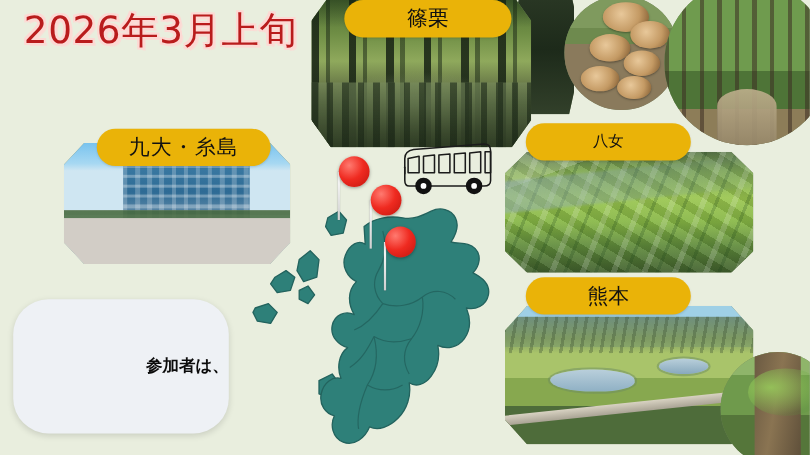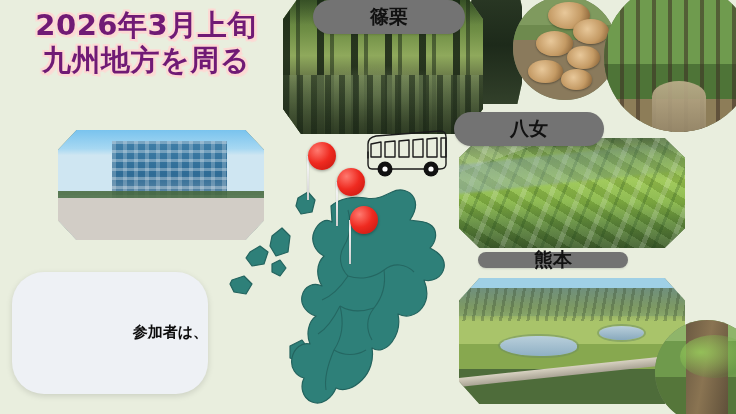--- a/index.html
+++ b/index.html
@@ -156,37 +156,37 @@
   }
   
   .ph-dark{
     background:linear-gradient(to bottom,#2c3a26,#1d2a1a 50%,#32402a);
   }
 
   
   .title{
     position:absolute;left:6px;top:8px;width:280px;
     text-align:center;line-height:1.22;
-    font-weight:bold;font-size:29px;letter-spacing:.5px;
-    color:#701a75;
+    font-weight:normal;font-size:34px;letter-spacing:.5px;
+    color:#b91c1c;
     -webkit-text-stroke:0px;
     text-shadow:
       2px 0 0 #fdd9d4,-2px 0 0 #fdd9d4,0 2px 0 #fdd9d4,0 -2px 0 #fdd9d4,
       2px 2px 0 #fdd9d4,-2px 2px 0 #fdd9d4,2px -2px 0 #fdd9d4,-2px -2px 0 #fdd9d4,
       3px 3px 0 rgba(253,217,212,.7);
   }
   .title div{white-space:nowrap;}
 
   
   .pill{
     position:absolute;
-    background:#737373;
+    background:#eab308;
     border-radius:999px;
     display:flex;align-items:center;justify-content:center;
-    color:#111;font-weight:bold;
+    color:#111;font-weight:normal;
     box-shadow:0 1px 2px rgba(0,0,0,.12);
     z-index:6;
   }
 
   
   .note{
     position:absolute;left:12px;top:272px;width:196px;height:122px;
     background:#eef1f5;border-radius:32px;
     box-shadow:0 2px 6px rgba(0,0,0,.13);
     display:flex;flex-direction:column;align-items:flex-end;justify-content:center;
@@ -348,27 +348,27 @@
       </g>
       <circle cx="23" cy="41" r="7.5" fill="#111"></circle>
       <circle cx="23" cy="41" r="2.6" fill="#fff"></circle>
       <circle cx="69" cy="41" r="7.5" fill="#111"></circle>
       <circle cx="69" cy="41" r="2.6" fill="#fff"></circle>
     </svg>
   </div>
 
   <div class="title">
     <div>2026年3月上旬</div>
-    <div>九州地方を周る</div>
   </div>
 
   <div class="pill" style="left:313px;top:0px;width:152px;height:34px;font-size:19px;">篠栗</div>
 
-
-  <div class="pill" style="left:454px;top:112px;width:150px;height:34px;font-size:19px;">八女</div>
-
-  <div class="pill" style="left:478px;top:252px;width:150px;height:16px;font-size:19px;">熊本</div>
+  <div class="pill" style="left:88px;top:117px;width:158px;height:34px;font-size:19px;letter-spacing:1px;">九大・糸島</div>
+
+  <div class="pill" style="left:478px;top:112px;width:150px;height:34px;font-size:14px;">八女</div>
+
+  <div class="pill" style="left:478px;top:252px;width:150px;height:34px;font-size:19px;">熊本</div>
 
   <div class="note">
     <div>参加者は、</div>
   </div>
 
 </div>
 
 </body></html>

